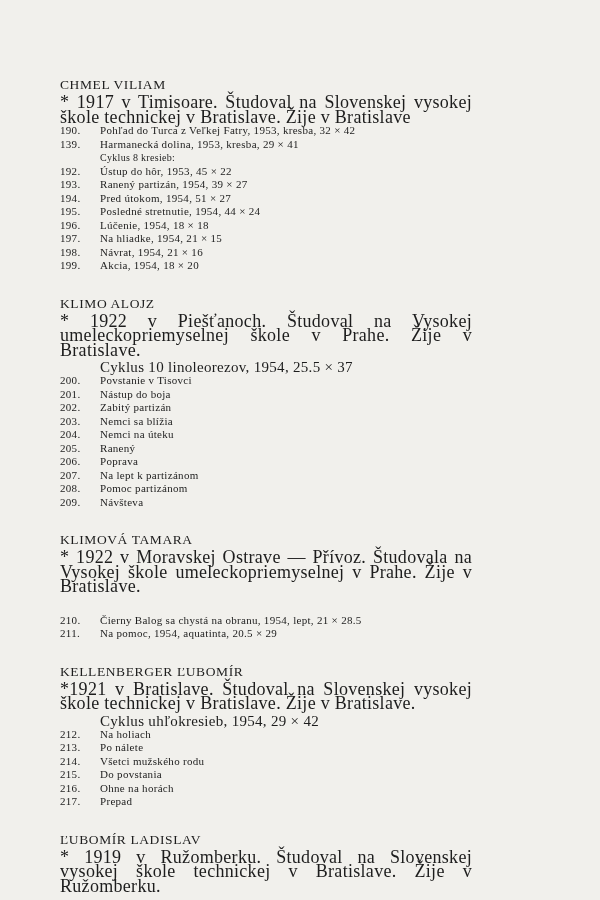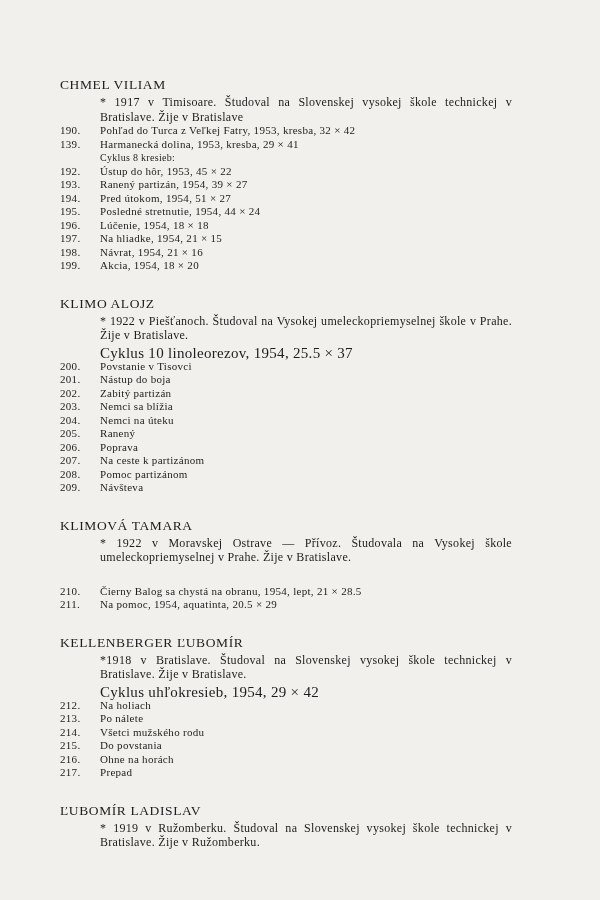--- a/index.html
+++ b/index.html
@@ -10,21 +10,21 @@
     color: #1d1d1d;
     position: relative;
   }
   .page { position: absolute; left: 60px; top: 76px; width: 520px; }
   .artist { margin-bottom: 13px; }
   .artist-name {
     font-size: 13.5px; letter-spacing: 0.6px; line-height: 17px;
     margin-bottom: 2px;
   }
   .bio {
-    margin-left: 40px; font-size: 12px; line-height: 14.5px;
+    font-size: 18px; line-height: 14.5px;
     text-align: justify; width: 412px; letter-spacing: 0.3px;
   }
   .cycle {
     margin-left: 40px; font-size: 15px; line-height: 14px; margin-top: 3px;
     letter-spacing: 0.3px;
   }
   .work { display: flex; font-size: 11px; line-height: 13.5px; letter-spacing: 0.3px; }
   .work .num { width: 40px; flex: none; }
   .work .title { flex: 1; }
   .subhead { margin-left: 40px; font-size: 10px; line-height: 13.5px; letter-spacing: 0.3px; }
@@ -107,21 +107,21 @@
     <div class="work">
         <span class="num">205.</span>
         <span class="title">Ranený</span>
       </div>
     <div class="work">
         <span class="num">206.</span>
         <span class="title">Poprava</span>
       </div>
     <div class="work">
         <span class="num">207.</span>
-        <span class="title">Na ceste k partizánom</span>
+        <span class="title">Na lept k partizánom</span>
       </div>
     <div class="work">
         <span class="num">208.</span>
         <span class="title">Pomoc partizánom</span>
       </div>
     <div class="work">
         <span class="num">209.</span>
         <span class="title">Návšteva</span>
       </div>
   </div>
@@ -134,21 +134,21 @@
         <span class="title">Čierny Balog sa chystá na obranu, 1954, lept, 21 × 28.5</span>
       </div>
     <div class="work">
         <span class="num">211.</span>
         <span class="title">Na pomoc, 1954, aquatinta, 20.5 × 29</span>
       </div>
   </div>
 
   <div class="artist" style="margin-top:22px;">
     <div class="artist-name">KELLENBERGER ĽUBOMÍR</div>
-    <div class="bio">*1918 v Bratislave. Študoval na Slovenskej vysokej škole technickej v Bratislave. Žije v Bratislave.</div>
+    <div class="bio">*1921 v Bratislave. Študoval na Slovenskej vysokej škole technickej v Bratislave. Žije v Bratislave.</div>
     <div class="cycle">Cyklus uhľokresieb, 1954, 29 × 42</div>
     <div class="work">
         <span class="num">212.</span>
         <span class="title">Na holiach</span>
       </div>
     <div class="work">
         <span class="num">213.</span>
         <span class="title">Po nálete</span>
       </div>
     <div class="work">

